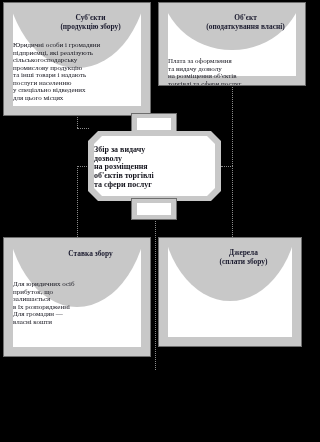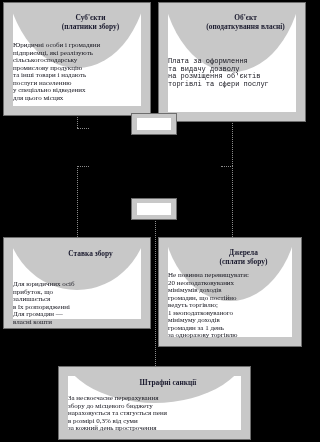--- a/index.html
+++ b/index.html
@@ -56,23 +56,23 @@
     position:absolute;
     left:0;right:4px;
     text-align:left;
     color:#16161f;
     line-height:1.08;
     z-index:3;
   }
 
   
   #node-subject{left:3px;  top:2px;   width:148px;height:114px;}
-  #node-object {left:158px;top:2px;   width:148px;height:120px;}
+  #node-object {left:158px;top:2px;   width:148px;height:84px;}
   #node-center {left:88px; top:131px; width:133px;height:70px;}
-  #node-rate   {left:3px;  top:237px; width:148px;height:92px;}
+  #node-rate   {left:3px;  top:237px; width:148px;height:120px;}
   #node-source {left:158px;top:237px; width:144px;height:110px;}
   #node-fines  {left:58px; top:366px; width:193px;height:74px;}
 
   
   #node-center{
     background:#c8c8c8;
     border:none;
     clip-path:polygon(10px 0,calc(100% - 10px) 0,100% 10px,100% calc(100% - 10px),calc(100% - 10px) 100%,10px 100%,0 calc(100% - 10px),0 10px);
   }
   #node-center .inner{
@@ -111,48 +111,57 @@
   <div class="conn conn-h" style="left:77px;top:166px;width:12px;"></div>
 
   <div class="conn conn-v" style="left:232px;top:166px;height:125px;"></div>
 
   <div class="conn conn-v" style="left:155px;top:200px;height:170px;"></div>
 
   <div class="node" id="node-subject">
     <div class="inner">
       <div class="arc"></div>
       <div class="title t-sm" style="top:2px;">Суб'єкти</div>
-      <div class="title t-sm" style="top:11px;">(платники збору)</div>
+      <div class="title t-sm" style="top:11px;">(продукцію збору)</div>
       <div class="bodytext t-xs" style="top:30px;white-space:pre-line;">Юридичні особи  і громадяни
 підприємці, які реалізують
 сільськогосподарську
 промислову продукцію
 та інші товари і надають
 послуги населенню
 у спеціально відведених
 для цього місцях</div>
     </div>
   </div>
 
   <div class="node" id="node-object">
     <div class="inner">
       <div class="arc"></div>
       <div class="title t-sm" style="top:2px;">Об'єкт</div>
       <div class="title t-sm" style="top:11px;">(оподаткування власні)</div>
-      <div class="bodytext t-xs" style="top:46px;white-space:pre-line;font-family:Liberation Mono, monospace;">Плата за оформлення
+      <div class="bodytext t-xs" style="top:46px;white-space:pre-line;">Плата за оформлення
 та видачу дозволу
 на розміщення об'єктів
 торгівлі та сфери послуг</div>
     </div>
   </div>
 
   <div class="stub" id="stub-top">
     <div class="sin"></div>
   </div>
 
+  <div class="node" id="node-center">
+    <div class="inner">
+      <div class="bodytext t-md" style="top:10px;white-space:pre-line;font-weight:bold;">Збір за видачу
+дозволу
+на розміщення
+об'єктів торгівлі
+та сфери послуг</div>
+    </div>
+  </div>
 
   <div class="stub" id="stub-bottom">
     <div class="sin"></div>
   </div>
 
   <div class="node" id="node-rate">
     <div class="inner">
       <div class="arc"></div>
       <div class="title t-sm" style="top:3px;">Ставка збору</div>
       <div class="bodytext t-xs" style="top:34px;white-space:pre-line;">Для юридичних осіб
@@ -162,37 +171,17 @@
 Для громадян —
 власні кошти</div>
     </div>
   </div>
 
   <div class="node" id="node-source">
     <div class="inner">
       <div class="arc"></div>
       <div class="title t-sm" style="top:2px;">Джерела</div>
       <div class="title t-sm" style="top:11px;">(сплати збору)</div>
-      <div class="bodytext t-xs" style="top:25px;white-space:pre-line;">Не повинна перевищувати:
-20 неоподатковуваних
-мінімумів доходів
-громадян, що постійно
-ведуть торгівлю;
-1 неоподатковуваного
-мінімуму доходів
-громадян за 1 день
-за одноразову торгівлю</div>
     </div>
   </div>
 
-  <div class="node" id="node-fines">
-    <div class="inner">
-      <div class="arc" style="top:-180%;height:230%;"></div>
-      <div class="title t-sm" style="top:3px;">Штрафні санкції</div>
-      <div class="bodytext t-xs" style="top:19px;white-space:pre-line;">За несвоєчасне перерахування
-збору до місцевого бюджету
-нараховується та стягується пеня
-в розмірі 0,3% від суми
-за кожний день прострочення</div>
-    </div>
-  </div>
 
 </div>
 
 </body></html>

